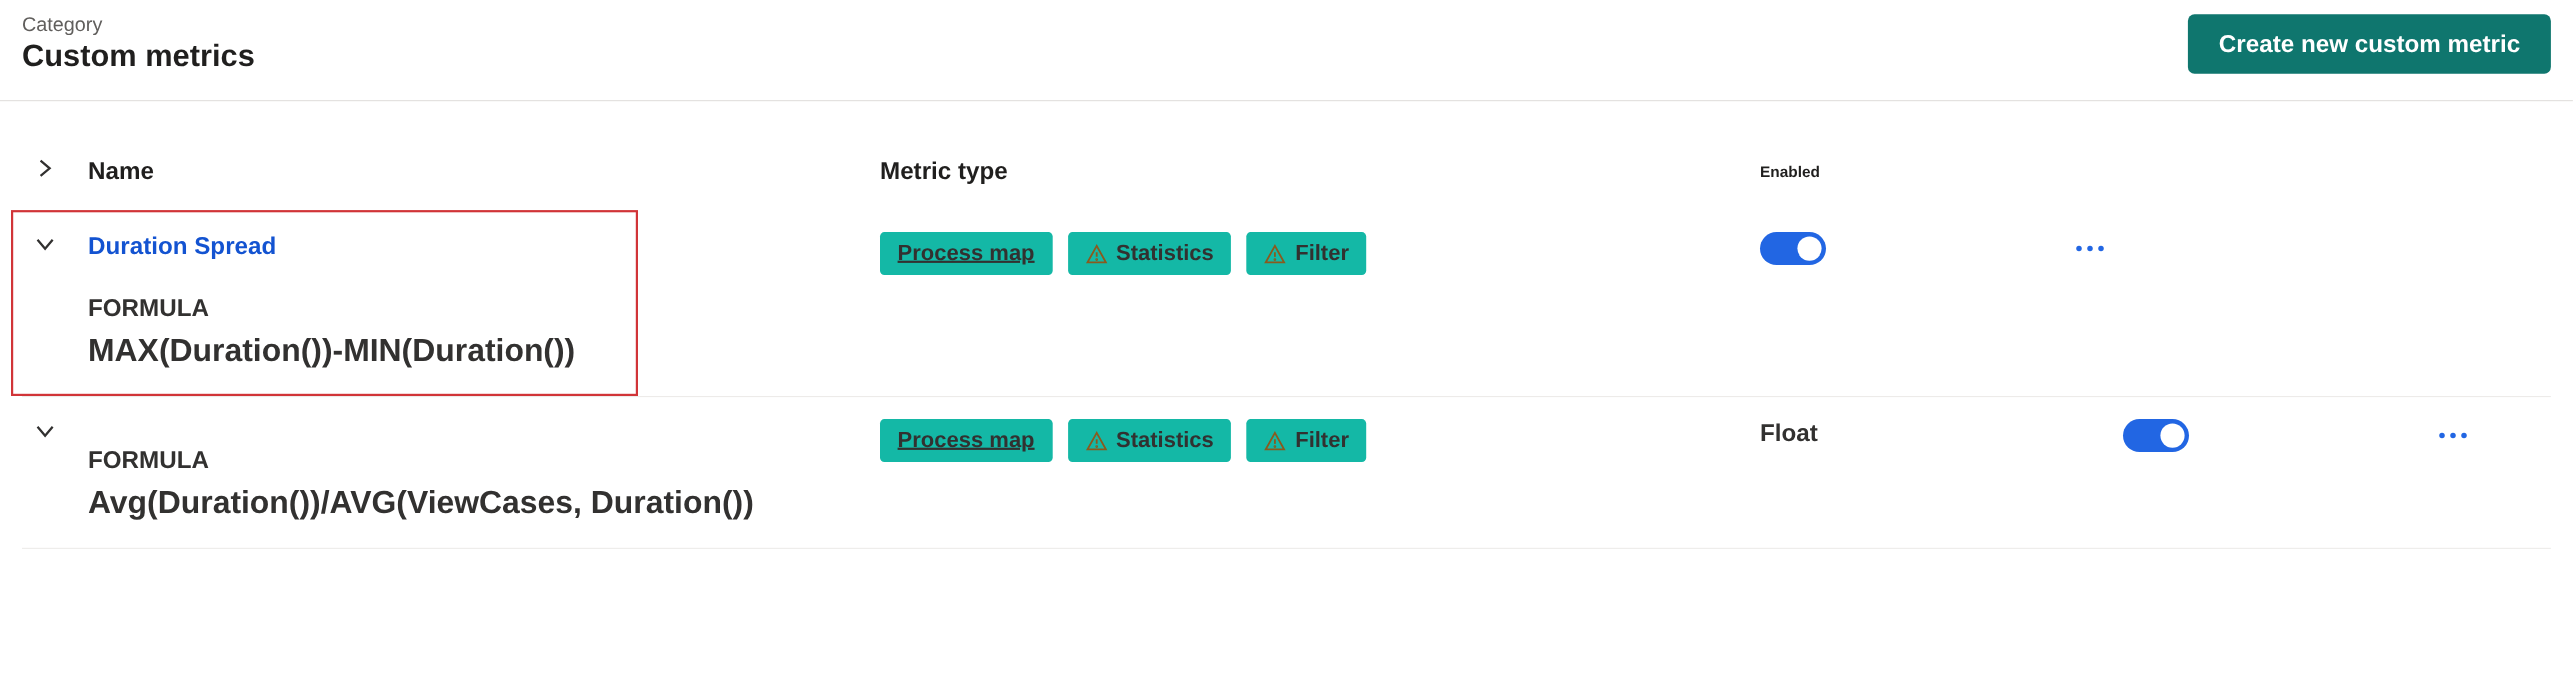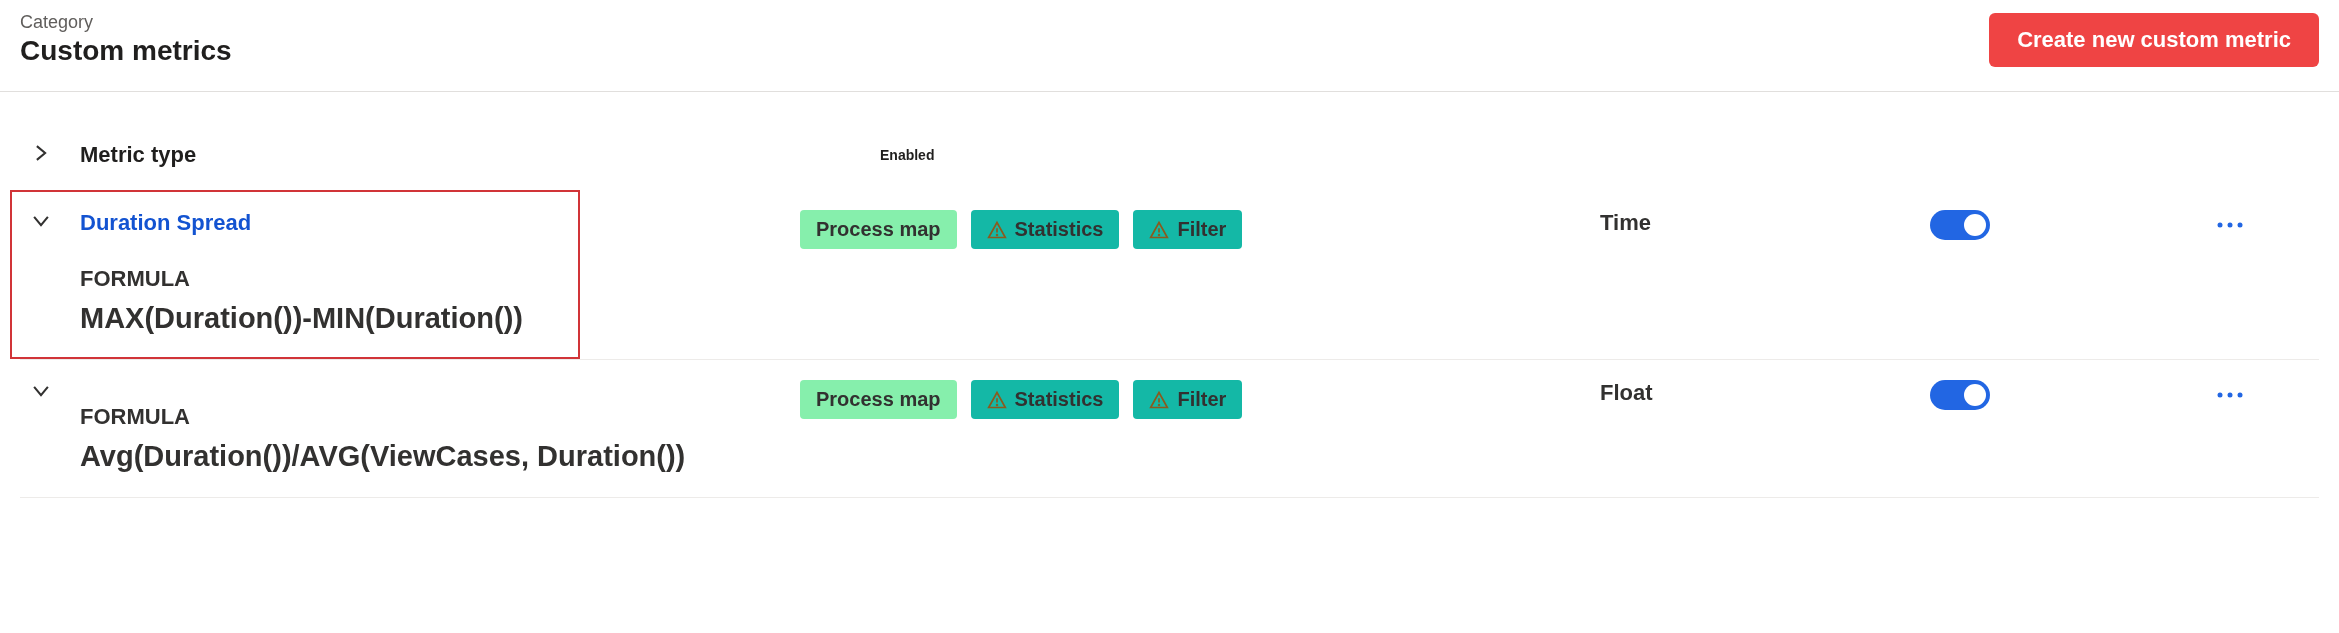--- a/index.html
+++ b/index.html
@@ -24,21 +24,21 @@
     font-size: 18px;
     color: #605e5c;
     margin-bottom: 2px;
   }
   .header-left .page-title {
     font-size: 28px;
     font-weight: 600;
     color: #201f1e;
   }
   .create-button {
-    background: #ef4444;
+    background: #0f766e;
     color: #fff;
     border: none;
     border-radius: 6px;
     padding: 14px 28px;
     font-size: 22px;
     font-weight: 600;
     cursor: pointer;
   }
   .table-wrap {
     padding: 0 20px;
@@ -131,22 +131,23 @@
   }
   .badge {
     padding: 8px 16px;
     border-radius: 4px;
     font-size: 20px;
     display: inline-flex;
     align-items: center;
     gap: 8px;
   }
   .badge-process {
-    background: #86efac;
-    color: #323130;
+    background: #14b8a6;
+    color: #323130;
+    text-decoration: underline;
   }
   .badge-warn {
     background: #14b8a6;
     color: #323130;
   }
   .badge-warn svg {
     width: 20px;
     height: 20px;
   }
   .data-value {
@@ -203,20 +204,21 @@
 <div class="table-wrap">
 
   <div class="table-header">
     <div class="col-expand">
       <span class="chevron">
         <svg viewBox="0 0 16 16" fill="none" stroke="currentColor" stroke-width="1.5">
             <path d="M5 3l6 5-6 5"></path>
           </svg>
       </span>
     </div>
+    <div class="col-name">Name</div>
     <div class="col-metric">Metric type</div>
     <div class="col-enabled">Enabled</div>
     <div class="col-actions"></div>
   </div>
 
   <div class="row highlighted">
     <div class="col-expand">
       <span class="chevron">
         <svg viewBox="0 0 16 16" fill="none" stroke="currentColor" stroke-width="1.5">
             <path d="M3 5l5 6 5-6"></path>
@@ -244,23 +246,20 @@
         <span class="badge badge-warn">
           <svg viewBox="0 0 24 24" fill="none" stroke="#8a5a1e" stroke-width="2">
               <path d="M12 3L2 21h20L12 3z"></path>
               <line x1="12" y1="10" x2="12" y2="15"></line>
               <circle cx="12" cy="18" r="0.5" fill="#8a5a1e"></circle>
             </svg>
           <span>Filter</span>
         </span>
       </div>
     </div>
-    <div class="col-data">
-      <span class="data-value">Time</span>
-    </div>
     <div class="col-enabled">
       <div class="toggle">
         <div class="toggle-knob"></div>
       </div>
     </div>
     <div class="col-actions">
       <div class="more-button">
         <svg width="28" height="8" viewBox="0 0 28 8">
           <circle cx="4" cy="4" r="2.5" fill="#2266e3"></circle>
             <circle cx="14" cy="4" r="2.5" fill="#2266e3"></circle>

